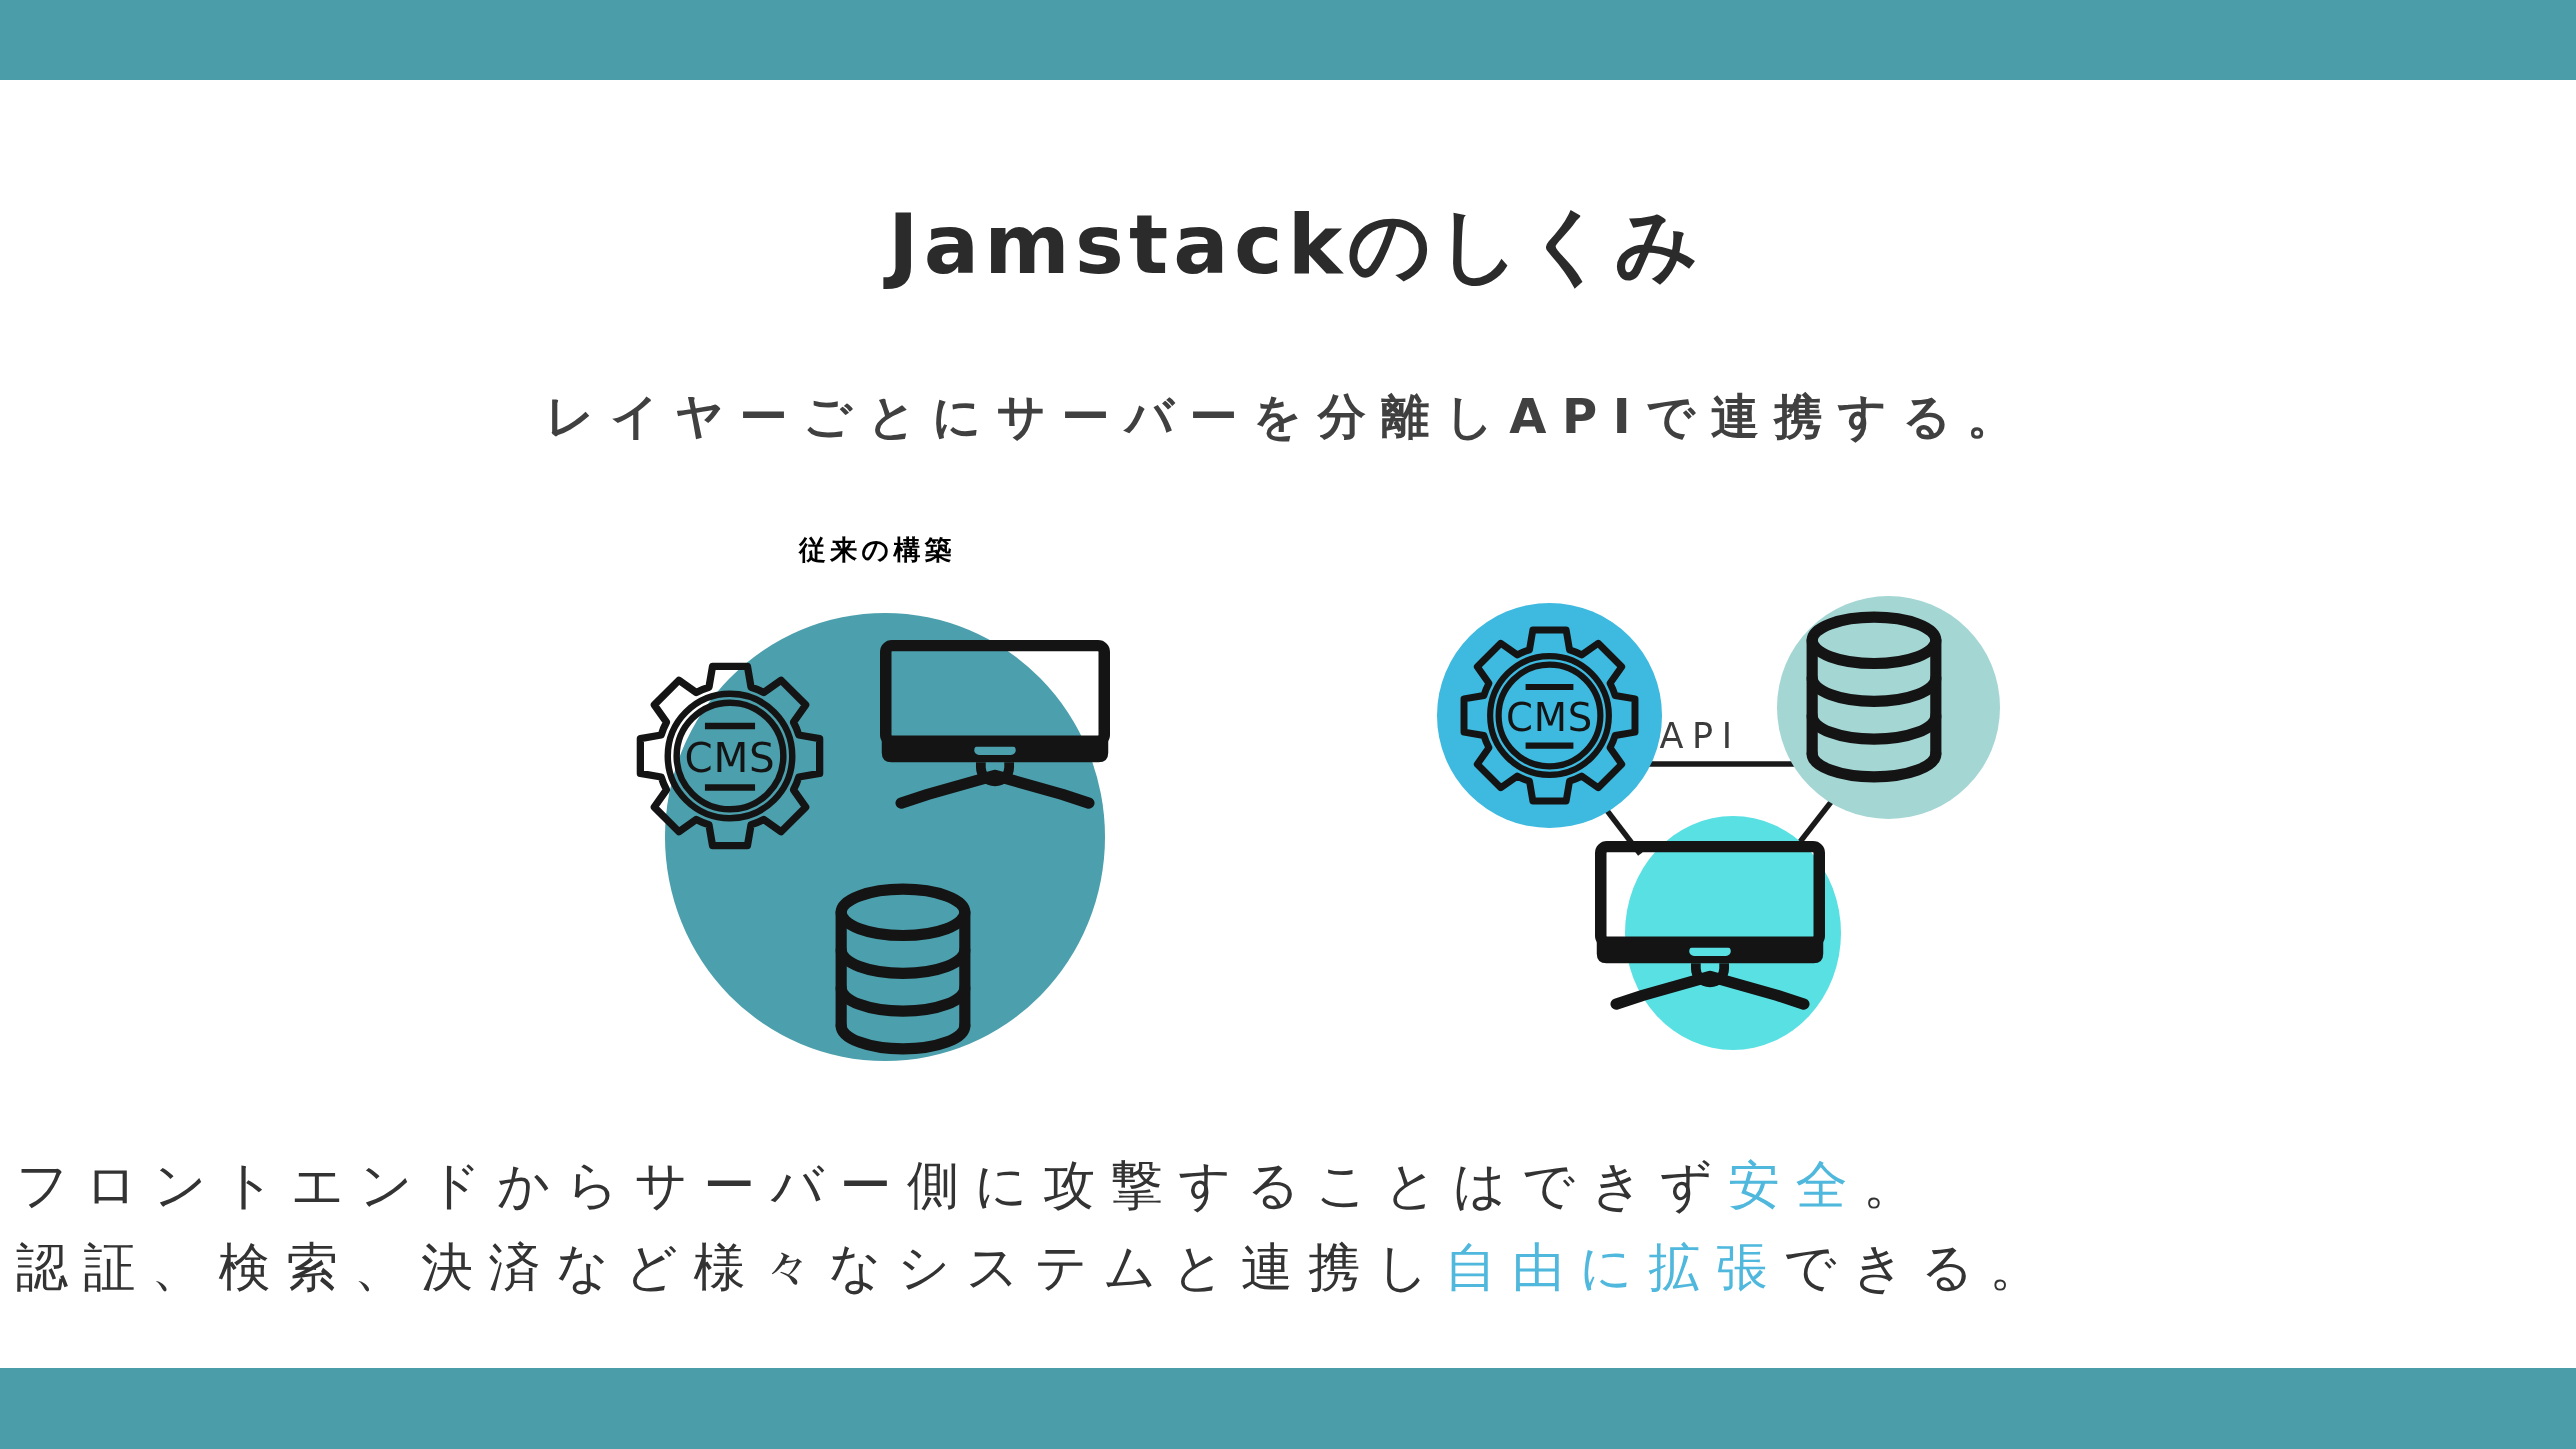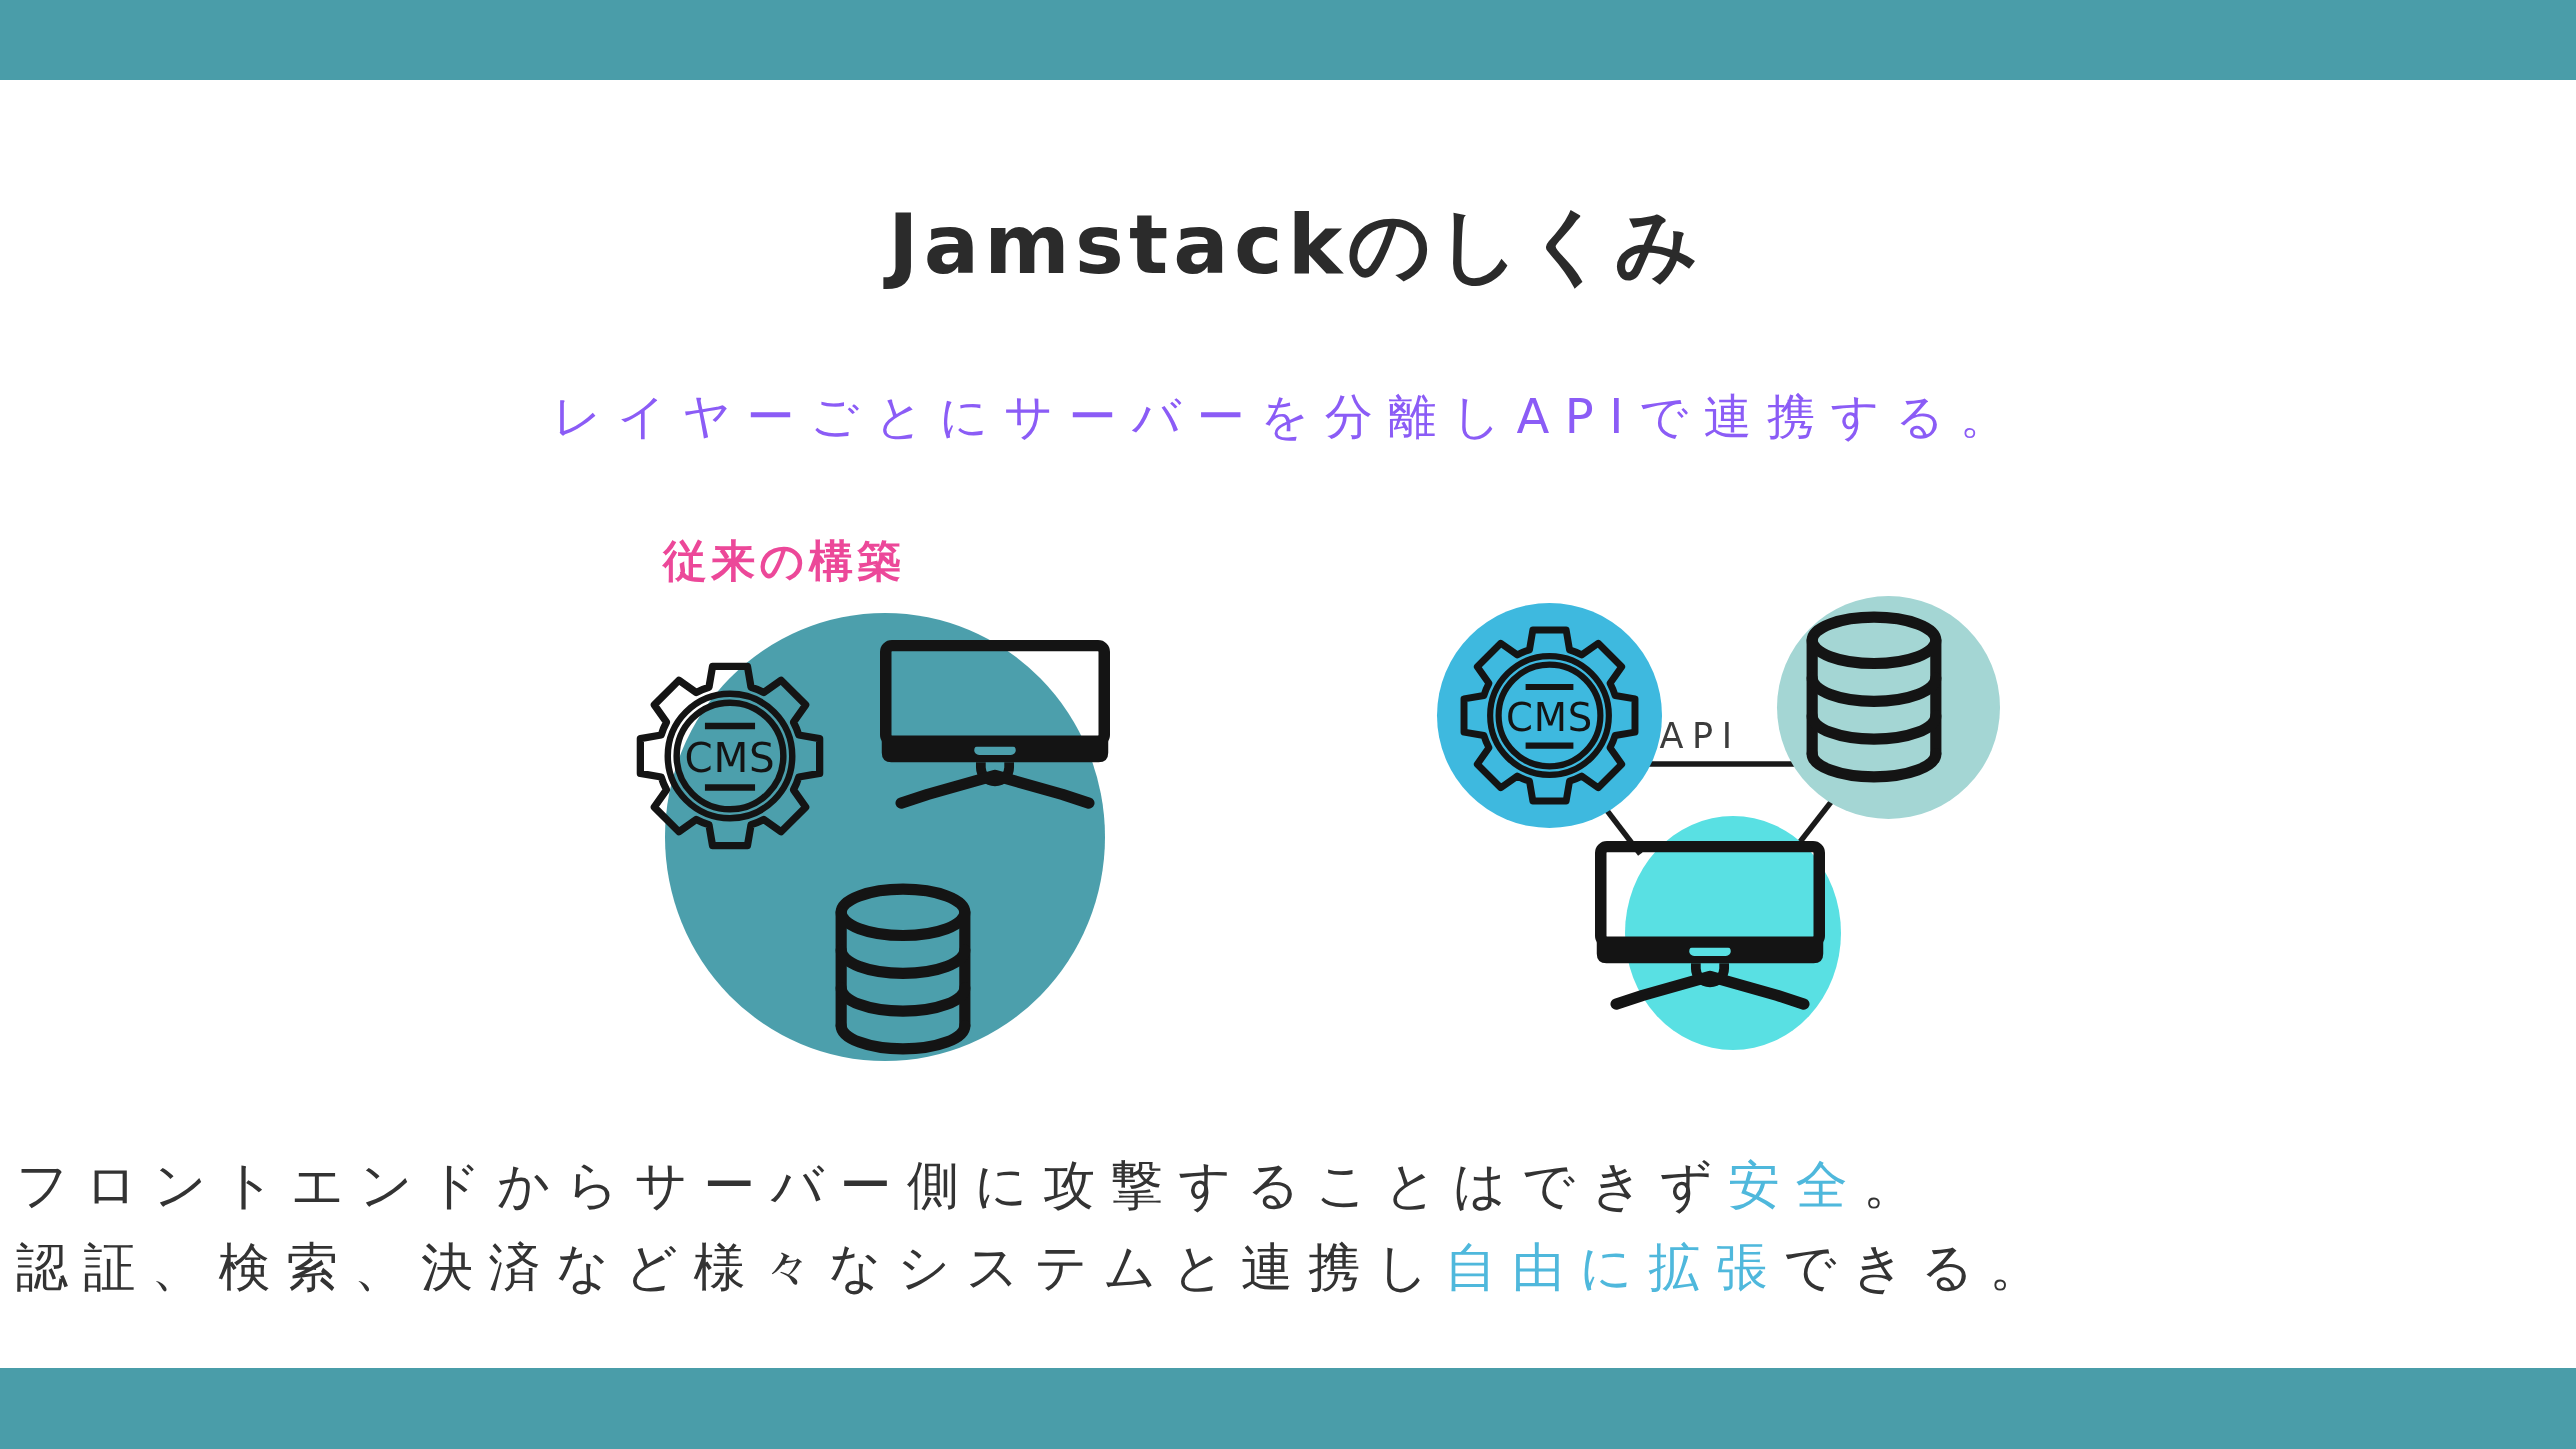--- a/index.html
+++ b/index.html
@@ -9,25 +9,25 @@
   }
   .band{position:absolute;left:0;width:2576px;background:#4A9DA9;}
   .band.top{top:0;height:80px;}
   .band.bottom{top:1368px;height:82px;}
   .title{
     position:absolute;top:194px;left:8px;width:2576px;text-align:center;
     font-size:82px;font-weight:700;letter-spacing:5.2px;color:#2b2b2b;line-height:1.25;
   }
   .subtitle{
     position:absolute;top:388px;left:0;width:2576px;text-align:center;
-    font-size:48px;font-weight:400;letter-spacing:15.5px;color:#8b5cf6;line-height:1.2;
+    font-size:48px;font-weight:700;letter-spacing:15.5px;color:#404040;line-height:1.2;
   }
   .section-label{
-    position:absolute;top:532px;width:429px;text-align:left;
-    font-size:44px;font-weight:700;letter-spacing:4.3px;color:#ec4899;
+    position:absolute;top:532px;width:429px;text-align:center;
+    font-size:27px;font-weight:700;letter-spacing:4.3px;color:#000000;
   }
   .section-label.left{left:663px;}
   .section-label.right{left:1514px;}
   .circle{position:absolute;border-radius:50%;}
   .circle.traditional{left:665px;top:613px;width:440px;height:448px;background:#4C9FAC;}
   .circle.cms-blue{left:1437px;top:603px;width:225px;height:225px;background:#3EB9DF;}
   .circle.data-seafoam{left:1777px;top:596px;width:223px;height:223px;background:#A4D6D4;}
   .circle.frontend-cyan{left:1625px;top:816px;width:216px;height:234px;background:#59E0E3;}
   .icon{position:absolute;}
   .gear-left{left:633px;top:659px;width:194px;height:194px;}

